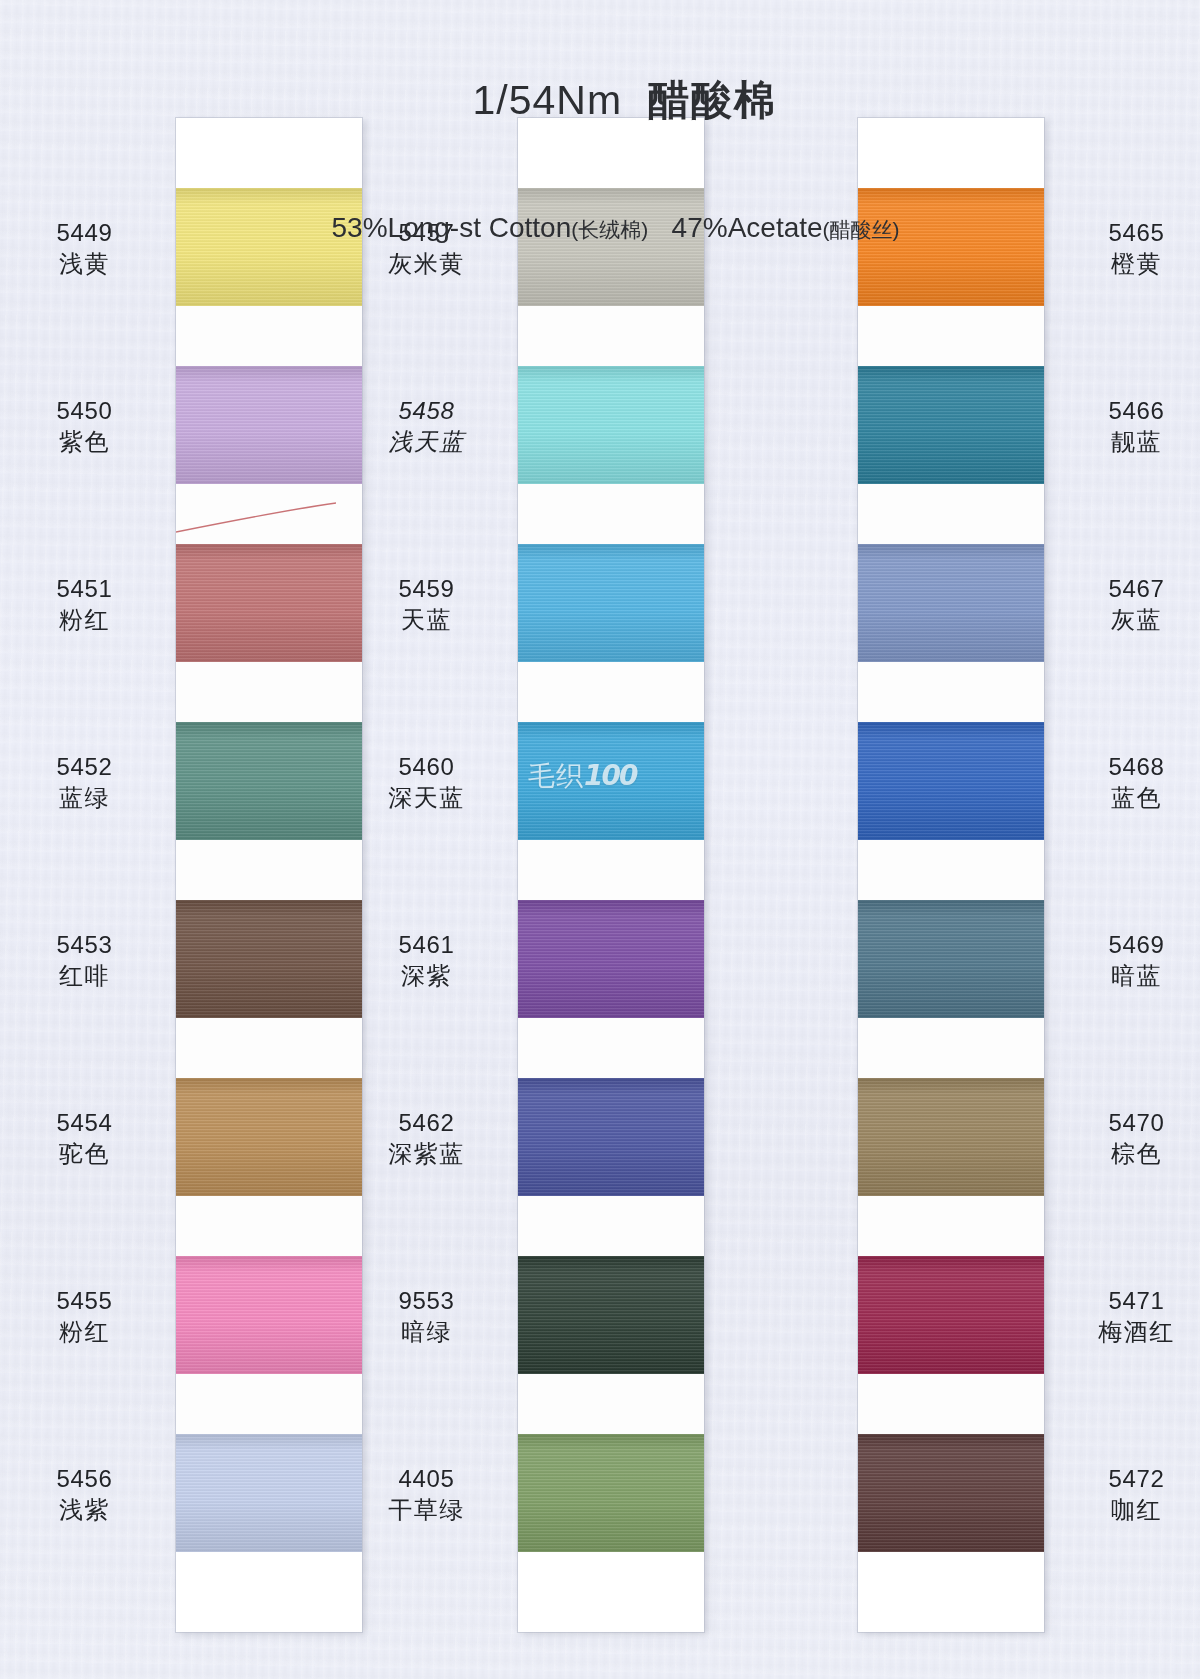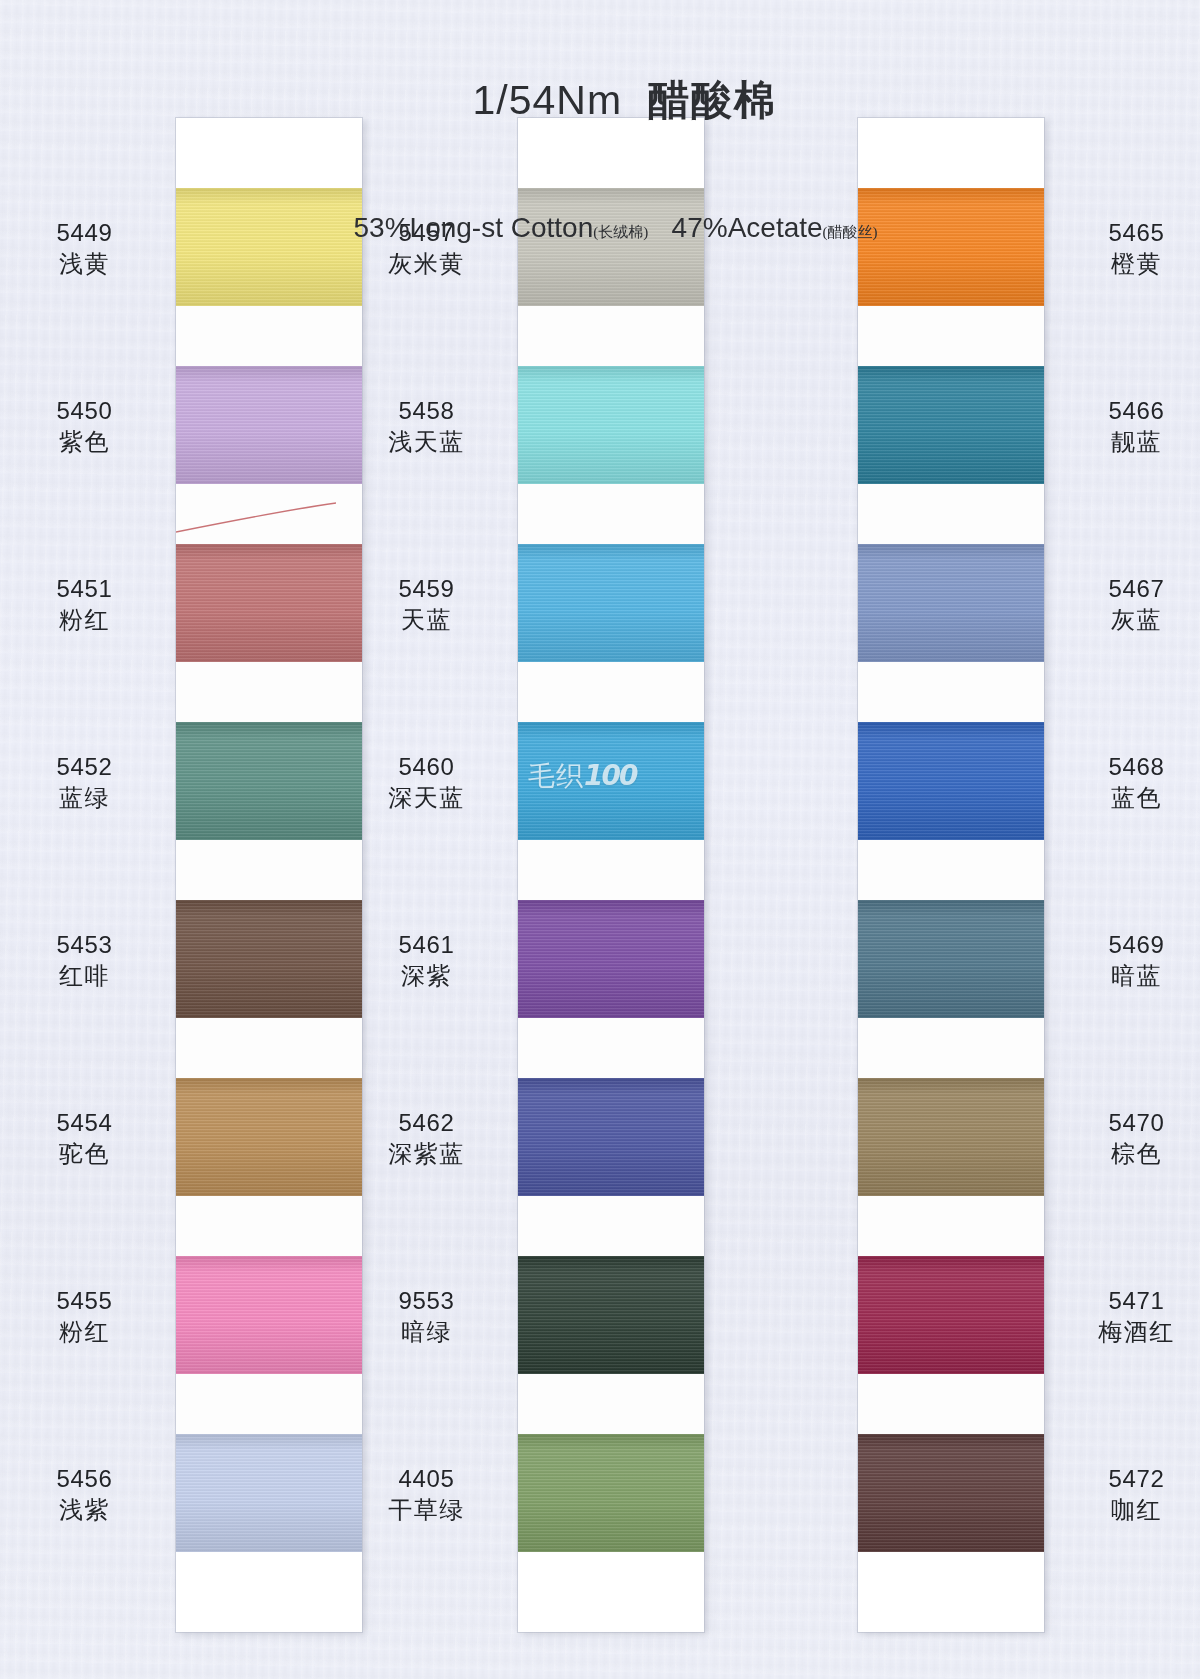--- a/index.html
+++ b/index.html
@@ -52,22 +52,22 @@
   }
   .title-sub {
     margin-top: 6px;
     font-size: 28px;
     color: #2d2f33;
     line-height: 1.2;
     font-weight: 400;
     white-space: pre;
   }
   .title-sub .paren {
-    font-size: 15px;
-    font-family: Liberation Serif, serif;
+    font-size: 21px;
+    font-family: Liberation Sans, sans-serif;
   }
 
   
   .board {
     position: absolute;
     top: 118px;
     left: 0;
     width: 1008px;
     height: 1560px;
     z-index: 2;
@@ -257,21 +257,21 @@
         <div class="gap" style="height: 60px;"></div>
         <div class="swatch" title="5456 浅紫" style="height: 118px; background: rgb(195, 207, 236);"></div>
         <div class="strip-pad-bottom"></div>
       </div>
     </div>
     <div class="column col-1">
       <div class="label" style="top: 101px;">
         <div class="code">5457</div>
         <div class="name">灰米黄</div>
       </div>
-      <div class="label" style="top: 279px;">
+      <div class="label" style="top: 279px; font-style: italic;">
         <div class="code">5458</div>
         <div class="name">浅天蓝</div>
       </div>
       <div class="label" style="top: 457px;">
         <div class="code">5459</div>
         <div class="name">天蓝</div>
       </div>
       <div class="label" style="top: 635px;">
         <div class="code">5460</div>
         <div class="name">深天蓝</div>

